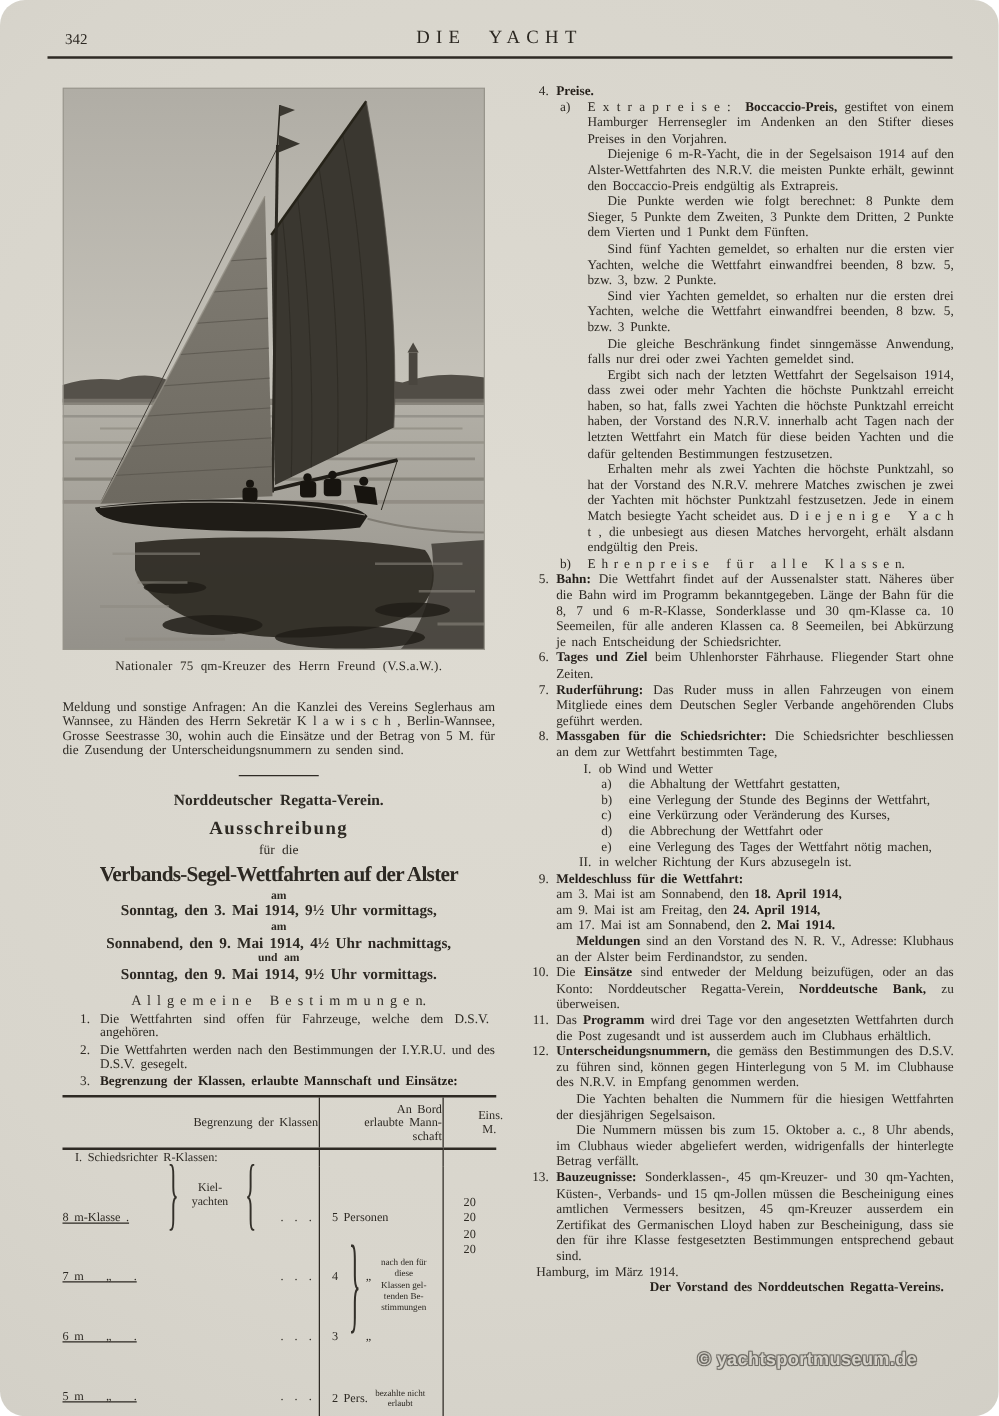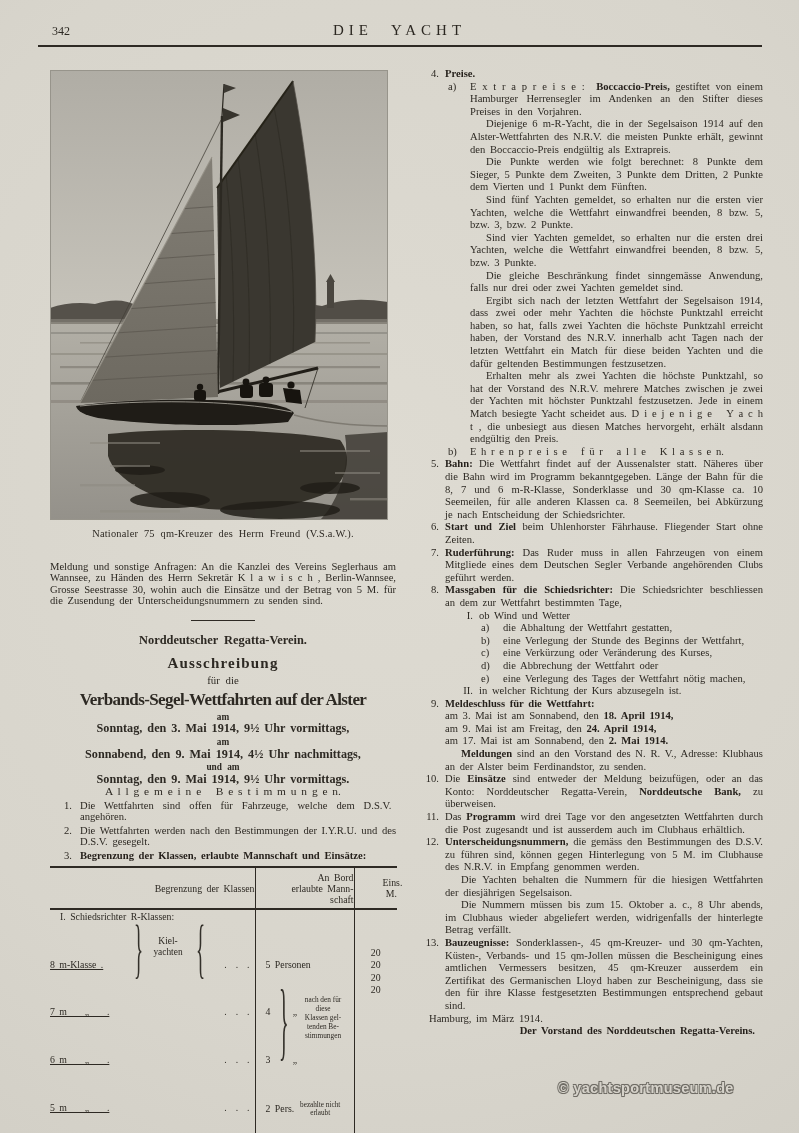--- a/index.html
+++ b/index.html
@@ -1,34 +1,34 @@
 <!DOCTYPE html>
 <html><head>
 <meta charset="utf-8">
 <style>
   html,body{margin:0;padding:0;}
   body{font-family:"Liberation Serif","DejaVu Serif",serif;}
   .page{position:relative;width:799px;height:1133px;overflow:hidden;color:#2d2923;
-    background:radial-gradient(120% 90% at 48% 42%, #dedbd2 0%, #d8d5cc 55%, #cdcac1 100%);}
+    background:radial-gradient(120% 90% at 48% 42%, #dedbd2 0%, #d8d5cc 55%, #cdcac1 100%);border-radius:20px;}
   .pageno{position:absolute;top:24px;left:52px;font-size:12px;}
   .masthead{position:absolute;top:22px;left:0;right:0;text-align:center;font-size:15px;letter-spacing:5px;word-spacing:10px;color:#2b2721;}
   .head-rule{position:absolute;top:45px;left:38px;right:37px;height:1.5px;background:#2e2a24;}
 
   .leftcol{position:absolute;left:50px;top:70px;width:346px;font-size:10.6px;word-spacing:2px;}
   .photo{display:block;width:338px;height:450px;}
   .caption{text-align:center;font-size:10.4px;margin-top:8px;word-spacing:3px;letter-spacing:.2px;}
   .meldung{margin-top:22px;line-height:11.4px;text-align:justify;}
   .small-rule{width:64px;height:1.3px;background:#2e2a24;margin:13px auto 0;}
   .club{ text-align:center;font-weight:bold;font-size:12.4px;margin-top:12px;word-spacing:3px;}
   .ausschreibung{text-align:center;font-weight:bold;font-size:15px;margin-top:7px;letter-spacing:1.2px;}
   .fuer-die{text-align:center;font-size:10.8px;margin-top:2px;word-spacing:3px;}
   .vtitle{text-align:center;font-weight:bold;font-size:17px;margin-top:4px;letter-spacing:-.6px;word-spacing:0px;white-space:nowrap;}
   .am{text-align:center;font-size:9.3px;margin-top:3px;line-height:9.5px;word-spacing:3px;font-weight:bold;}
   .dateline{text-align:center;font-weight:bold;font-size:12.2px;line-height:12.6px;word-spacing:2px;}
-  .allg{text-align:center;font-size:11.4px;}
+  .allg{text-align:center;font-size:11.4px;margin-top:10px;}
   .litem{position:relative;padding-left:30px;line-height:11px;text-align:justify;margin-top:3px;}
   .litem .mk{position:absolute;left:2px;width:20px;text-align:right;}
 
   .tbl{margin-top:5px;position:relative;width:347px;border-top:2px solid #2e2a24;font-size:9.8px;}
   .tbl table{border-collapse:collapse;width:347px;table-layout:fixed;}
   .tbl td{padding:0;white-space:pre-wrap;vertical-align:top;}
   .c2{border-left:1.2px solid #2e2a24;}
   .c3{border-left:1.2px solid #2e2a24;text-align:center;}
   .thead td{border-bottom:2.5px solid #2e2a24;height:40px;vertical-align:middle;text-align:right;line-height:11px;padding-left:28px;}
   .hc2i{width:70px;margin:0 auto;}
@@ -276,21 +276,21 @@
       <div class="rp tp"><span class="mk"></span><span>Die gleiche Beschränkung findet sinngemässe Anwendung, falls nur drei oder zwei Yachten gemeldet sind.</span></div>
 
       <div class="rp tp"><span class="mk"></span><span>Ergibt sich nach der letzten Wettfahrt der Segelsaison 1914, dass zwei oder mehr Yachten die höchste Punktzahl erreicht haben, so hat, falls zwei Yachten die höchste Punktzahl erreicht haben, der Vorstand des N.R.V. innerhalb acht Tagen nach der letzten Wettfahrt ein Match für diese beiden Yachten und die dafür geltenden Bestimmungen festzusetzen.</span></div>
 
       <div class="rp tp"><span class="mk"></span><span>Erhalten mehr als zwei Yachten die höchste Punktzahl, so hat der Vorstand des N.R.V. mehrere Matches zwischen je zwei der Yachten mit höchster Punktzahl festzusetzen. Jede in einem Match besiegte Yacht scheidet aus. D i e j e n i g e &nbsp; Y a c h t , die unbesiegt aus diesen Matches hervorgeht, erhält alsdann endgültig den Preis.</span></div>
 
       <div class="rp sa"><span class="mk">b)</span><span>E h r e n p r e i s e &nbsp; f ü r &nbsp; a l l e &nbsp; K l a s s e n.</span></div>
 
       <div class="rp n"><span class="mk">5.</span><span><b>Bahn:</b> Die Wettfahrt findet auf der Aussenalster statt. Näheres über die Bahn wird im Programm bekanntgegeben. Länge der Bahn für die 8, 7 und 6 m-R-Klasse, Sonderklasse und 30 qm-Klasse ca. 10 Seemeilen, für alle anderen Klassen ca. 8 Seemeilen, bei Abkürzung je nach Entscheidung der Schiedsrichter.</span></div>
 
-      <div class="rp n"><span class="mk">6.</span><span><b>Start und Ziel</b> beim Uhlenhorster Fährhause. Fliegender Start ohne Zeiten.</span></div>
+      <div class="rp n"><span class="mk">6.</span><span><b>Tages und Ziel</b> beim Uhlenhorster Fährhause. Fliegender Start ohne Zeiten.</span></div>
 
       <div class="rp n"><span class="mk">7.</span><span><b>Ruderführung:</b> Das Ruder muss in allen Fahrzeugen von einem Mitgliede eines dem Deutschen Segler Verbande angehörenden Clubs geführt werden.</span></div>
 
       <div class="rp n"><span class="mk">8.</span><span><b>Massgaben für die Schiedsrichter:</b> Die Schiedsrichter beschliessen an dem zur Wettfahrt bestimmten Tage,</span></div>
 
       <div class="rp rI"><span class="mk">I.</span><span>ob Wind und Wetter</span></div>
 
       <div class="rp ra"><span class="mk">a)</span><span>die Abhaltung der Wettfahrt gestatten,</span></div>
 
       <div class="rp ra"><span class="mk">b)</span><span>eine Verlegung der Stunde des Beginns der Wettfahrt,</span></div>

